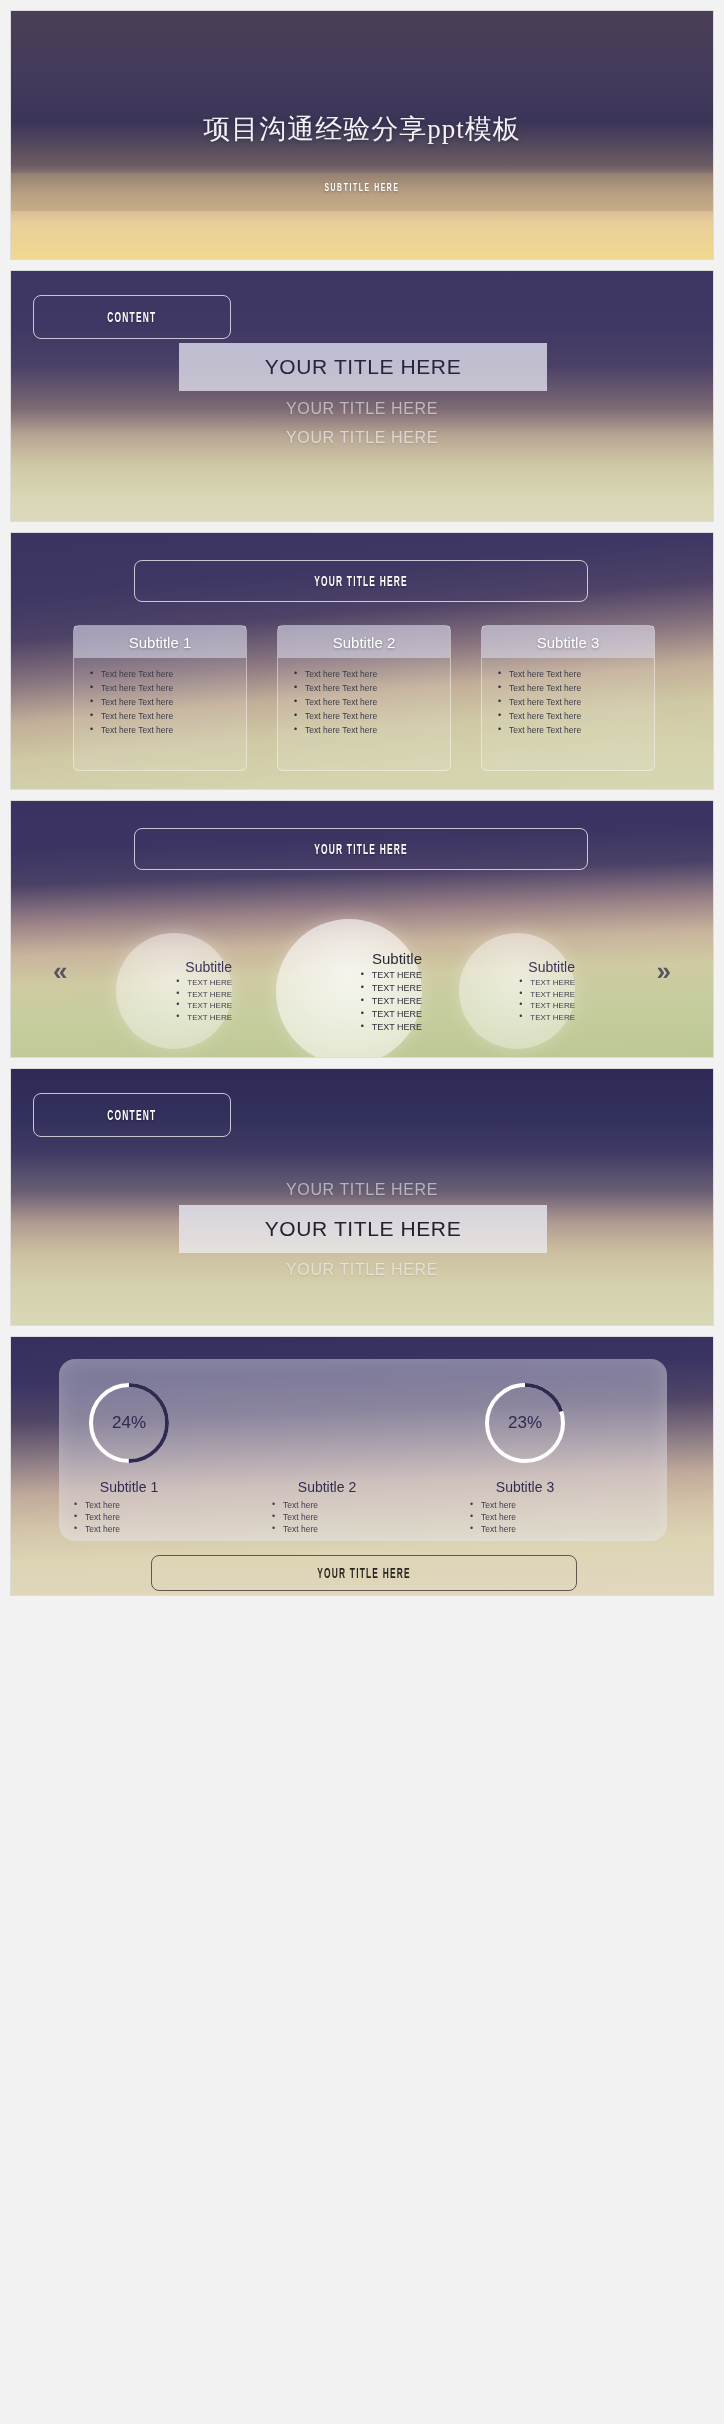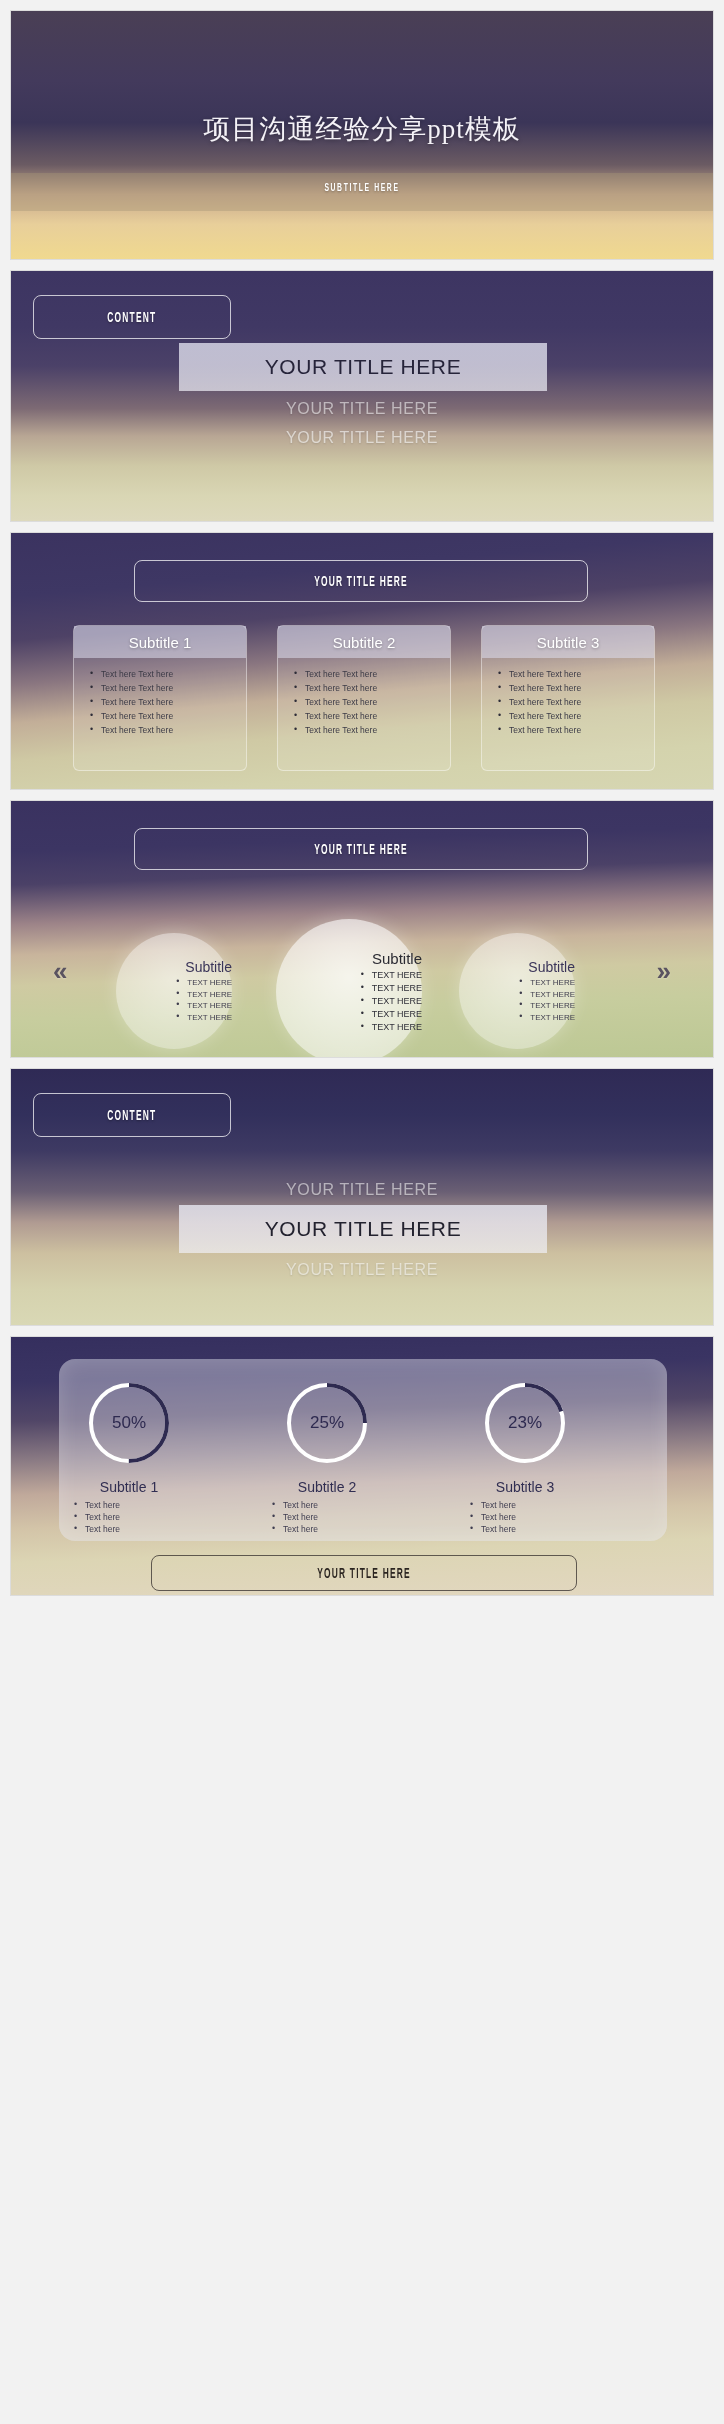--- a/index.html
+++ b/index.html
@@ -315,30 +315,23 @@
 
   <section class="slide s6">
     <div class="base"></div>
     <div class="panel"></div>
 
     <div class="donut d1">
       <svg width="88" height="88" viewBox="0 0 88 88">
         <circle cx="44" cy="44" r="38" fill="none" stroke="#ffffff" stroke-width="4"></circle>
         <circle class="arc" cx="44" cy="44" r="38" fill="none" stroke="#2e2a50" stroke-width="4" transform="rotate(-90 44 44)" stroke-dasharray="119.38052083641213 238.76104167282426"></circle>
       </svg>
-      <div class="val">50%</div>
-    </div>
-
-    <div class="donut d2">
-      <svg width="88" height="88" viewBox="0 0 88 88">
-        <circle cx="44" cy="44" r="38" fill="none" stroke="#ffffff" stroke-width="4"></circle>
-        <circle class="arc" cx="44" cy="44" r="38" fill="none" stroke="#2e2a50" stroke-width="4" transform="rotate(-90 44 44)" stroke-dasharray="59.690260418206066 238.76104167282426"></circle>
-      </svg>
-      <div class="val">25%</div>
-    </div>
+      <div class="val">24%</div>
+    </div>
+
 
     <div class="donut d3">
       <svg width="88" height="88" viewBox="0 0 88 88">
         <circle cx="44" cy="44" r="38" fill="none" stroke="#ffffff" stroke-width="4"></circle>
         <circle class="arc" cx="44" cy="44" r="38" fill="none" stroke="#2e2a50" stroke-width="4" transform="rotate(-90 44 44)" stroke-dasharray="47.752208334564855 238.76104167282426"></circle>
       </svg>
       <div class="val">23%</div>
     </div>
 
     <div class="dlabel l1">Subtitle 1</div>

